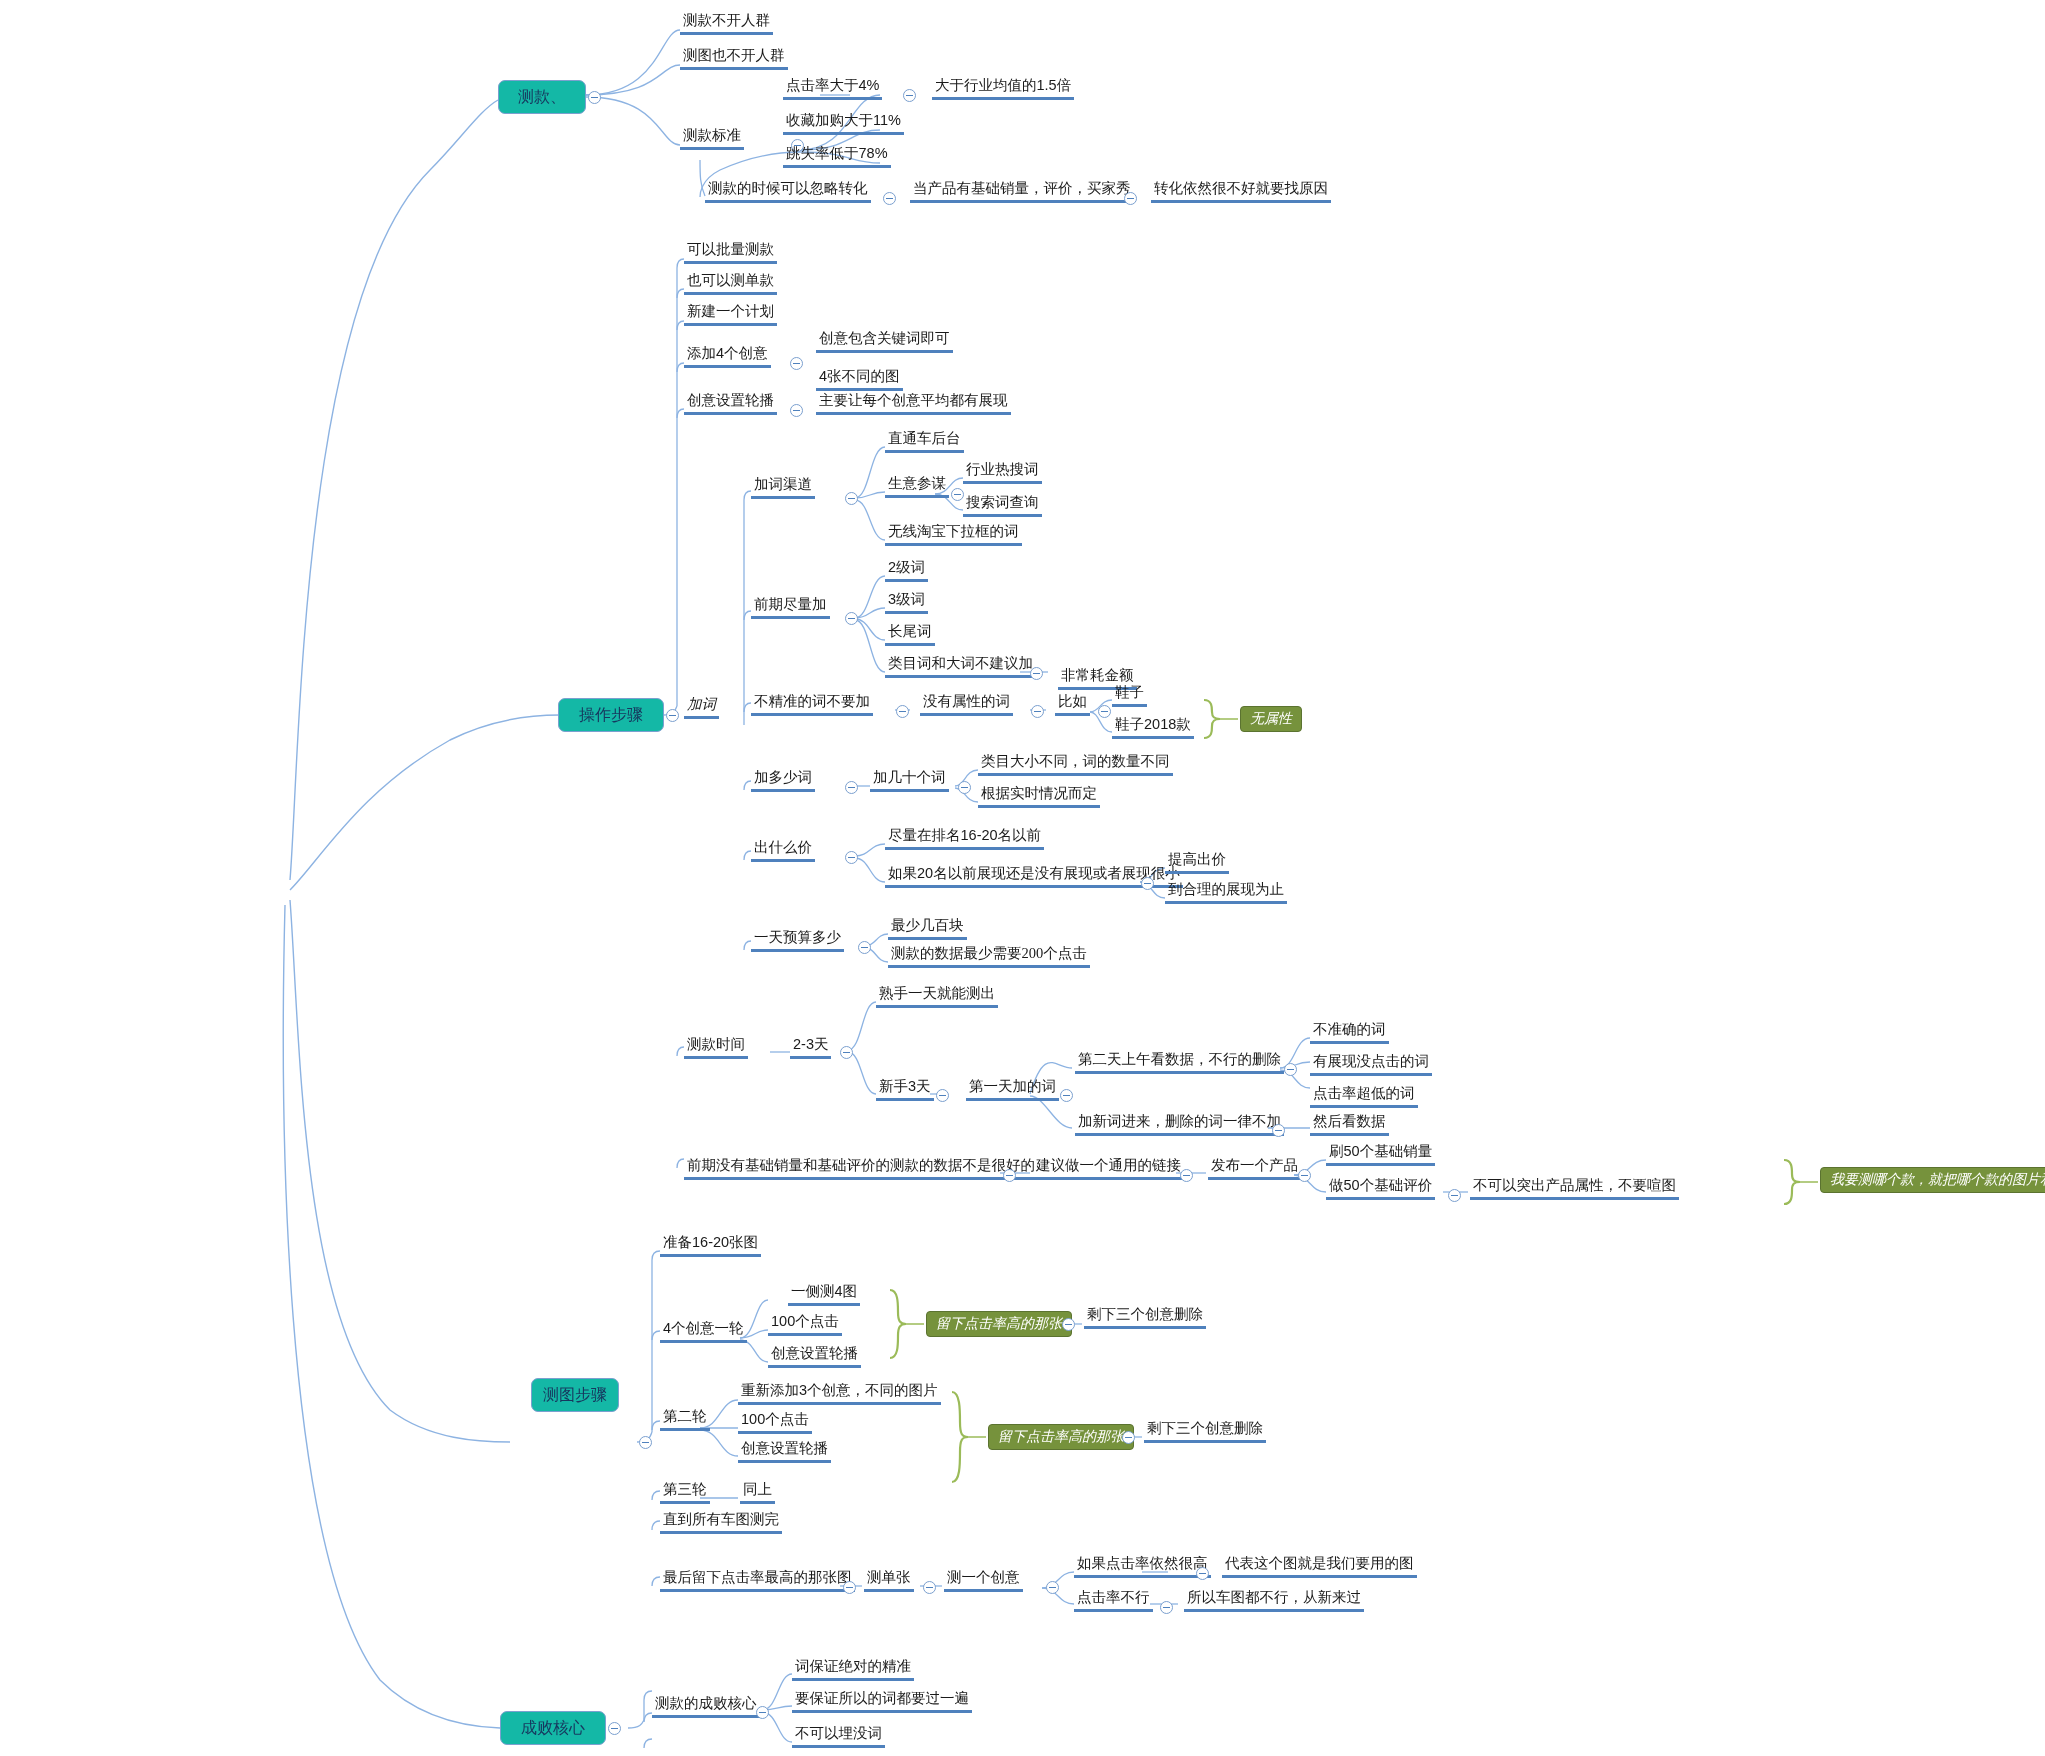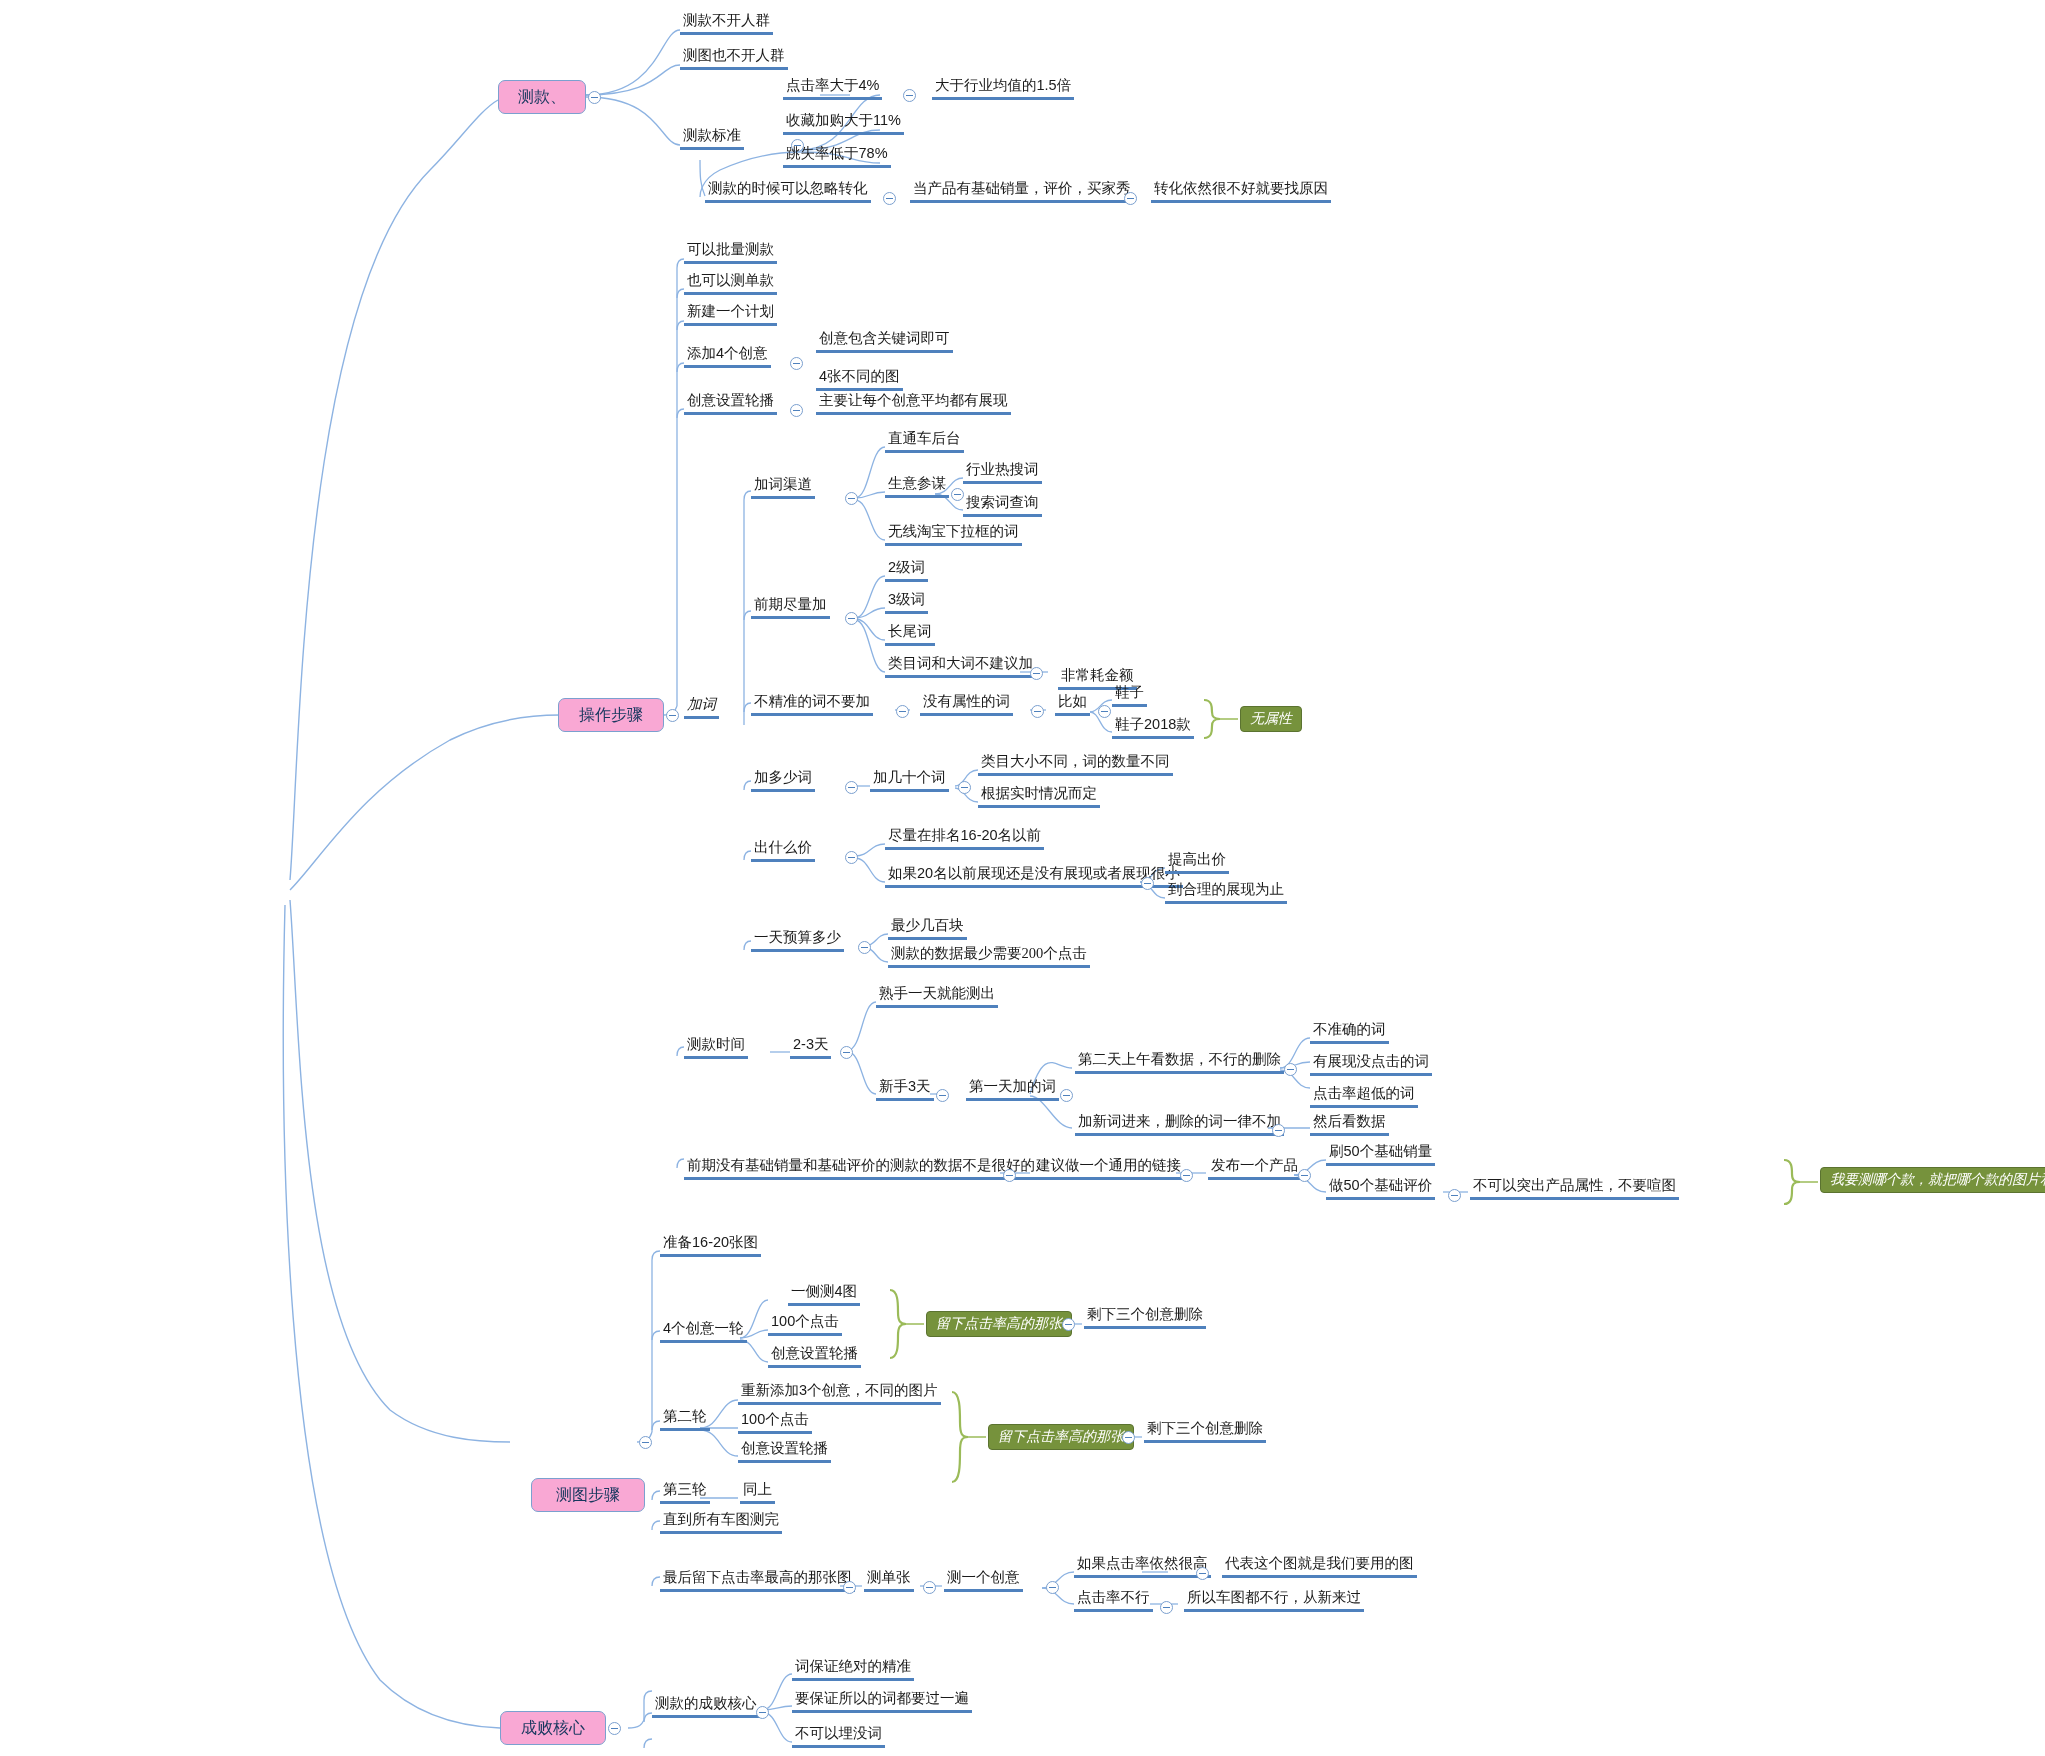--- a/index.html
+++ b/index.html
@@ -35,21 +35,21 @@
     display: flex;
     align-items: center;
     justify-content: center;
     white-space: nowrap;
     padding: 0 18px;
   }
 
   
   .branch-node {
     position: absolute;
-    background: #f9a8d4;
+    background: #14b8a6;
     border: 1px solid #7ba0cf;
     border-radius: 7px;
     color: #17375e;
     font-size: 16px;
     display: flex;
     align-items: center;
     justify-content: center;
     white-space: nowrap;
     padding: 0 10px;
     height: 34px;
@@ -271,21 +271,21 @@
   <div class="branch-node" style="left:498px; top:80px; width:88px;">
     <span>测款、</span>
   </div>
   <span class="collapse" style="left:588px; top:91px;"></span>
 
   <div class="branch-node" style="left:558px; top:698px; width:106px;">
     <span>操作步骤</span>
   </div>
   <span class="collapse" style="left:666px; top:709px;"></span>
 
-  <div class="branch-node" style="left:531px; top:1478px; width:114px;">
+  <div class="branch-node" style="left:531px; top:1378px; width:88px;">
     <span>测图步骤</span>
   </div>
   <span class="collapse" style="left:639px; top:1436px;"></span>
 
   <div class="branch-node" style="left:500px; top:1711px; width:106px;">
     <span>成败核心</span>
   </div>
   <span class="collapse" style="left:608px; top:1722px;"></span>
 
   <div class="topic" style="left:680px; top:12px;">

